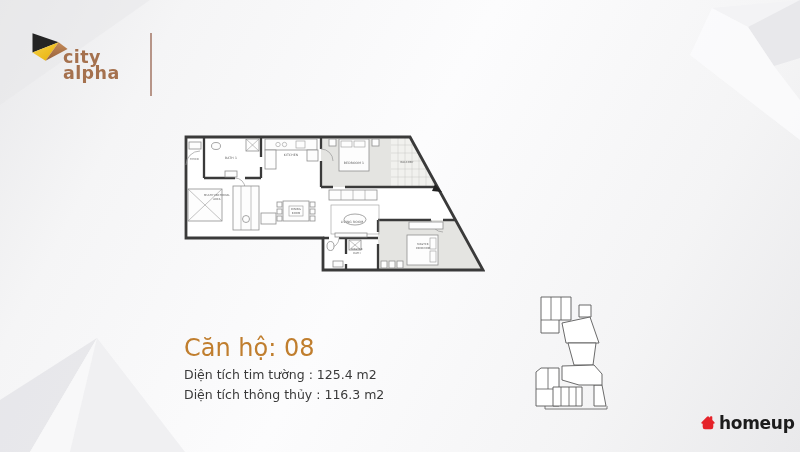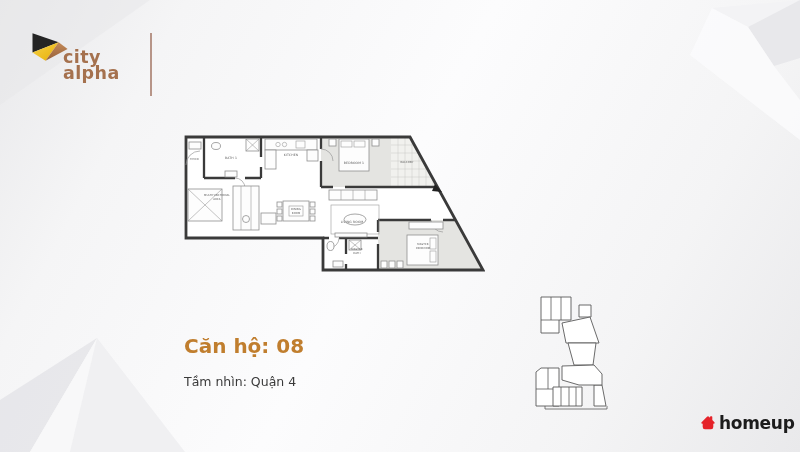--- a/index.html
+++ b/index.html
@@ -24,21 +24,21 @@
   
   .floorplan{position:absolute;left:183px;top:129px;width:302px;height:150px;}
   .plan-label{font-size:3.1px;fill:#5a5a5a;text-anchor:middle;letter-spacing:.15px;}
   .plan-label-sm{font-size:2.6px;fill:#5a5a5a;text-anchor:middle;letter-spacing:.1px;}
   .furn{stroke:#8f8f8f;stroke-width:.8;fill:#fdfdfd;}
   .furnline{stroke:#9a9a9a;stroke-width:.6;fill:none;}
   .wall{stroke:#3a3a3a;stroke-width:2.3;fill:none;}
   .arc{stroke:#9a9a9a;stroke-width:.7;fill:none;}
   
   .unit-info{position:absolute;left:184px;top:334px;}
-  .unit-title{font-size:20px;color:#c07e2e;margin:0 0 14px 0;font-weight:700;}
+  .unit-title{font-size:24px;color:#c07e2e;margin:0 0 3px 0;font-weight:400;}
   .unit-line{font-size:12.5px;color:#3a3a3a;line-height:20px;margin:0;}
   
   .keyplan{position:absolute;left:529px;top:289px;width:110px;height:124px;}
   .kp{stroke:#5a5a5a;stroke-width:.9;fill:#ffffff;stroke-linejoin:round;}
   .kpline{stroke:#5a5a5a;stroke-width:.8;fill:none;}
   
   .footer-brand{position:absolute;left:699px;top:413px;display:flex;align-items:center;gap:2px;}
   .footer-brand .word{font-size:17px;font-weight:bold;color:#1c1c1c;letter-spacing:-.3px;}
 </style>
 </head>
@@ -207,21 +207,22 @@
       <text class="plan-label" x="169" y="94">LIVING ROOM</text>
       <text class="plan-label-sm" x="174" y="121">MASTER</text>
       <text class="plan-label-sm" x="174" y="125">BATH</text>
       <text class="plan-label-sm" x="240" y="116">MASTER</text>
       <text class="plan-label-sm" x="240" y="120">BEDROOM</text>
     </g>
   </svg>
 
   <div class="unit-info">
     <p class="unit-title">Căn hộ: 08</p>
-    <p class="unit-line">Tầm nhìn: Quận 4</p>
+    <p class="unit-line">Diện tích tim tường : 125.4 m2</p>
+    <p class="unit-line">Diện tích thông thủy : 116.3 m2</p>
   </div>
 
   <svg class="keyplan" viewBox="0 0 110 124">
     <g>
       <path class="kp" d="M12,8 H42 V31 H30 V44 H12 Z"></path>
       <path class="kpline" d="M22,8 V31 M32,8 V31 M12,31 H30"></path>
       <path class="kp" d="M50,16 H62 V28 H50 Z"></path>
       <path class="kp" d="M33,34 L61,28 L70,54 L37,54 Z"></path>
       <path class="kp" d="M39,54 H67 L64,76 H45 Z"></path>
       <path class="kp" d="M65,96 H73 L77,117 H65 Z"></path>

